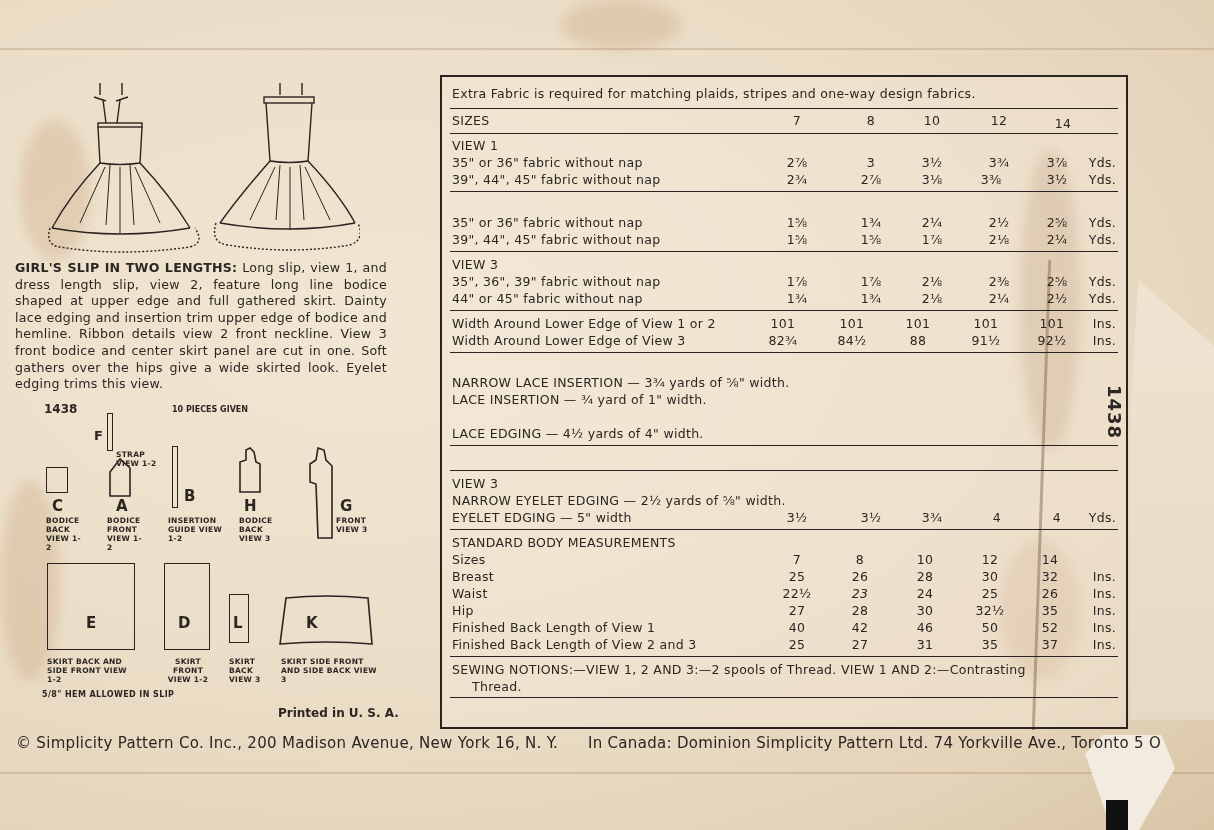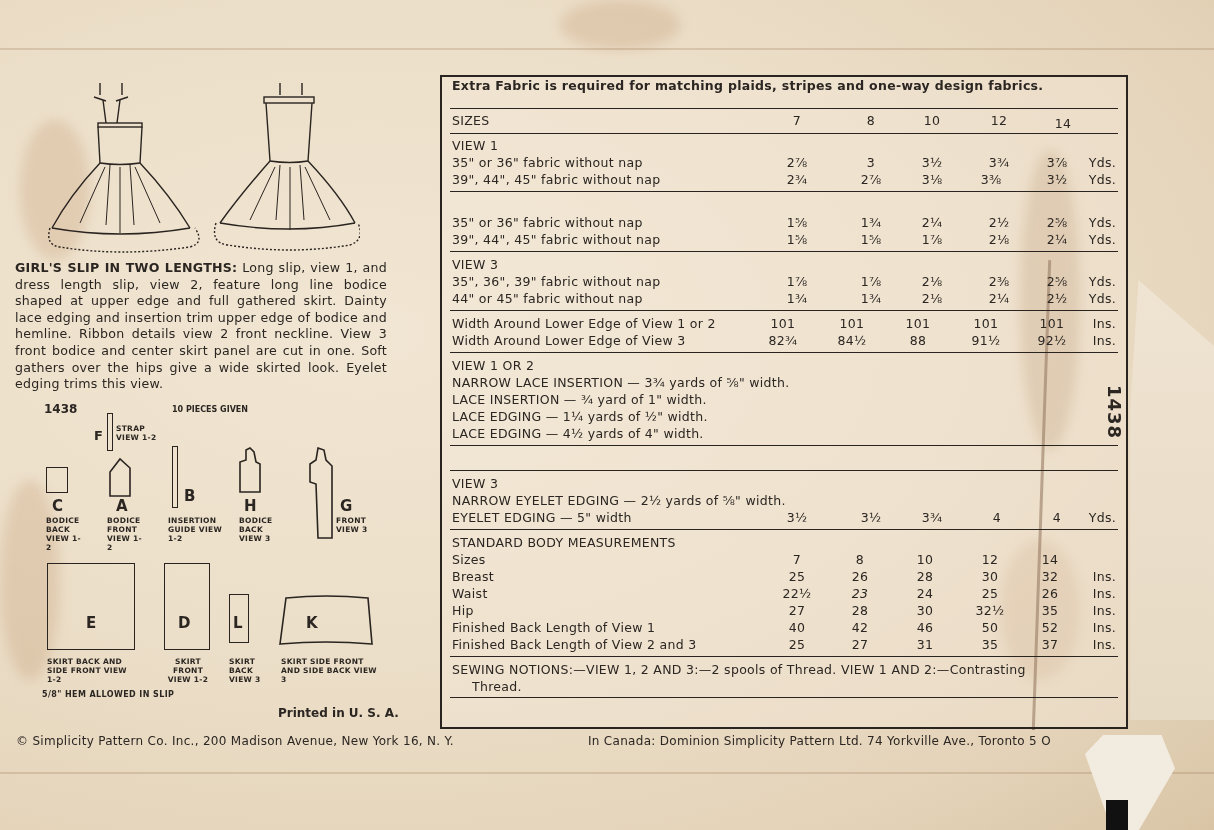--- a/index.html
+++ b/index.html
@@ -18,21 +18,21 @@
   .rule { position:absolute; left:8px; right:8px; height:0; border-top:1.6px solid #2a2420; }
   .c { position:absolute; text-align:center; width:50px; }
   .u { position:absolute; right:0; }
   .lbl { position:absolute; left:0; }
   .left-col { position:absolute; left:15px; top:260px; width:372px; }
   .desc { font-size:12.6px; line-height:16.6px; letter-spacing:0.25px; text-align:justify; }
   .desc b { font-weight:bold; }
   .piece-label { position:absolute; font-size:7.5px; font-weight:bold; line-height:9px; letter-spacing:0.3px; }
   .piece-letter { position:absolute; font-size:15px; font-weight:bold; }
   .shape { position:absolute; border:1.6px solid #2a2420; box-sizing:border-box; }
-  .footer { position:absolute; top:734px; font-size:12px; letter-spacing:0.3px; white-space:nowrap; }
+  .footer { position:absolute; top:734px; font-size:15px; letter-spacing:0.3px; white-space:nowrap; }
   .side-num { position:absolute; left:1125px; top:385px; font-size:18px; font-weight:bold; transform: rotate(90deg); transform-origin:left top; letter-spacing:1px; }
 </style>
 </head>
 <body>
 
 <div class="stain" style="left:20px;top:120px;width:70px;height:140px;"></div>
 <div class="stain" style="left:0px;top:480px;width:60px;height:200px;"></div>
 <div class="stain" style="left:1020px;top:150px;width:60px;height:300px;background:rgba(140,80,30,0.22);"></div>
 <div class="stain" style="left:1000px;top:540px;width:80px;height:140px;"></div>
 <div class="stain" style="left:560px;top:0px;width:120px;height:50px;"></div>
@@ -73,21 +73,21 @@
     <b>GIRL'S SLIP IN TWO LENGTHS:</b>
     <span>Long slip, view 1, and dress length slip, view 2, feature long line bodice shaped at upper edge and full gathered skirt. Dainty lace edging and insertion trim upper edge of bodice and hemline. Ribbon details view 2 front neckline. View 3 front bodice and center skirt panel are cut in one. Soft gathers over the hips give a wide skirted look. Eyelet edging trims this view.</span>
   </div>
 </div>
 
 <div style="position:absolute;left:44px;top:402px;font-size:12px;font-weight:bold;">1438</div>
 <div style="position:absolute;left:172px;top:405px;font-size:8px;font-weight:bold;">10 PIECES GIVEN</div>
 
 <div class="shape" style="left:107px;top:413px;width:6px;height:38px;"></div>
 <div class="piece-letter" style="left:94px;top:428px;font-size:13px;">F</div>
-<div class="piece-label" style="left:116px;top:424px;width:50px;">STRAP VIEW 1-2</div>
+<div class="piece-label" style="left:116px;top:450px;width:50px;">STRAP VIEW 1-2</div>
 
 <div class="shape" style="left:46px;top:467px;width:22px;height:26px;"></div>
 <div class="piece-letter" style="left:52px;top:497px;">C</div>
 <div class="piece-label" style="left:46px;top:516px;width:40px;">BODICE BACK VIEW 1-2</div>
 
 <svg style="position:absolute;left:108px;top:456px;" width="26" height="42">
     <path d="M2 40 V16 L12 3 L22 12 V40 Z" fill="none" stroke="#2a2420" stroke-width="1.6"></path>
   </svg>
 <div class="piece-letter" style="left:116px;top:497px;">A</div>
 <div class="piece-label" style="left:107px;top:516px;width:40px;">BODICE FRONT VIEW 1-2</div>
@@ -123,21 +123,21 @@
 <svg style="position:absolute;left:278px;top:592px;" width="96" height="58">
     <path d="M8 6 Q48 2 90 6 L94 52 Q48 48 2 52 Z" fill="none" stroke="#2a2420" stroke-width="1.6"></path>
   </svg>
 <div class="piece-letter" style="left:306px;top:614px;">K</div>
 <div class="piece-label" style="left:281px;top:657px;width:100px;">SKIRT SIDE FRONT AND SIDE BACK VIEW 3</div>
 
 <div style="position:absolute;left:42px;top:690px;font-size:8px;font-weight:bold;letter-spacing:0.4px;">5/8" HEM ALLOWED IN SLIP</div>
 <div style="position:absolute;left:278px;top:706px;font-size:12px;font-weight:bold;">Printed in U. S. A.</div>
 
 <div class="panel">
-  <div class="row" style="top:1px;font-weight:bold;">Extra Fabric is required for matching plaids, stripes and one-way design fabrics.</div>
+  <div class="row" style="top:9px;">Extra Fabric is required for matching plaids, stripes and one-way design fabrics.</div>
   <div class="rule" style="top:31px;"></div>
 
   <div class="row" style="top:36px;height:16px;">
     <span class="lbl">SIZES</span>
     <span class="c" style="left:320px;">7</span>
     <span class="c" style="left:394px;">8</span>
     <span class="c" style="left:455px;">10</span>
     <span class="c" style="left:522px;">12</span>
     <span class="c" style="left:586px;top:3px;">14</span>
   </div>
@@ -218,24 +218,22 @@
     <span class="lbl">Width Around Lower Edge of View 3</span>
     <span class="c" style="left:306px;">82¾</span>
     <span class="c" style="left:375px;">84½</span>
     <span class="c" style="left:441px;">88</span>
     <span class="c" style="left:509px;">91½</span>
     <span class="c" style="left:575px;text-align:center;">92½</span>
     <span class="u">Ins.</span>
   </div>
   <div class="rule" style="top:275px;"></div>
 
-  <div class="row" style="top:281px;">VIEW 1 OR 2</div>
   <div class="row" style="top:298px;">NARROW LACE INSERTION — 3¾ yards of ⅝" width.</div>
   <div class="row" style="top:315px;">LACE INSERTION — ¾ yard of 1" width.</div>
-  <div class="row" style="top:332px;">LACE EDGING — 1¼ yards of ½" width.</div>
   <div class="row" style="top:349px;">LACE EDGING — 4½ yards of 4" width.</div>
   <div class="rule" style="top:368px;"></div>
 
   <div class="rule" style="top:393px;"></div>
 
   <div class="row" style="top:399px;">VIEW 3</div>
   <div class="row" style="top:416px;">NARROW EYELET EDGING — 2½ yards of ⅝" width.</div>
   <div class="row" style="top:433px;height:16px;">
     <span class="lbl">EYELET EDGING — 5" width</span>
     <span class="c" style="left:320px;">3½</span>

